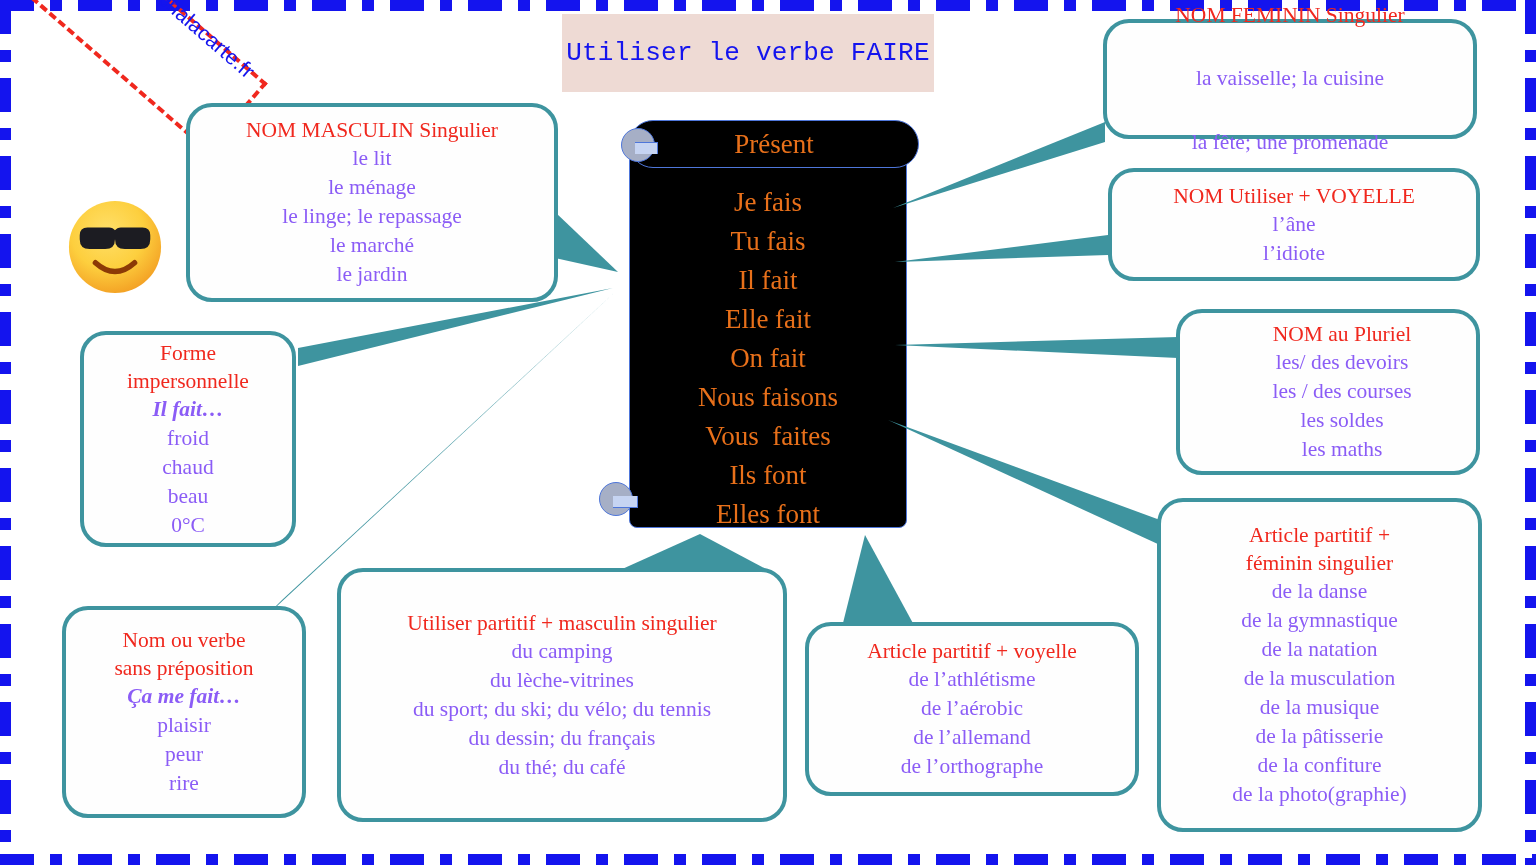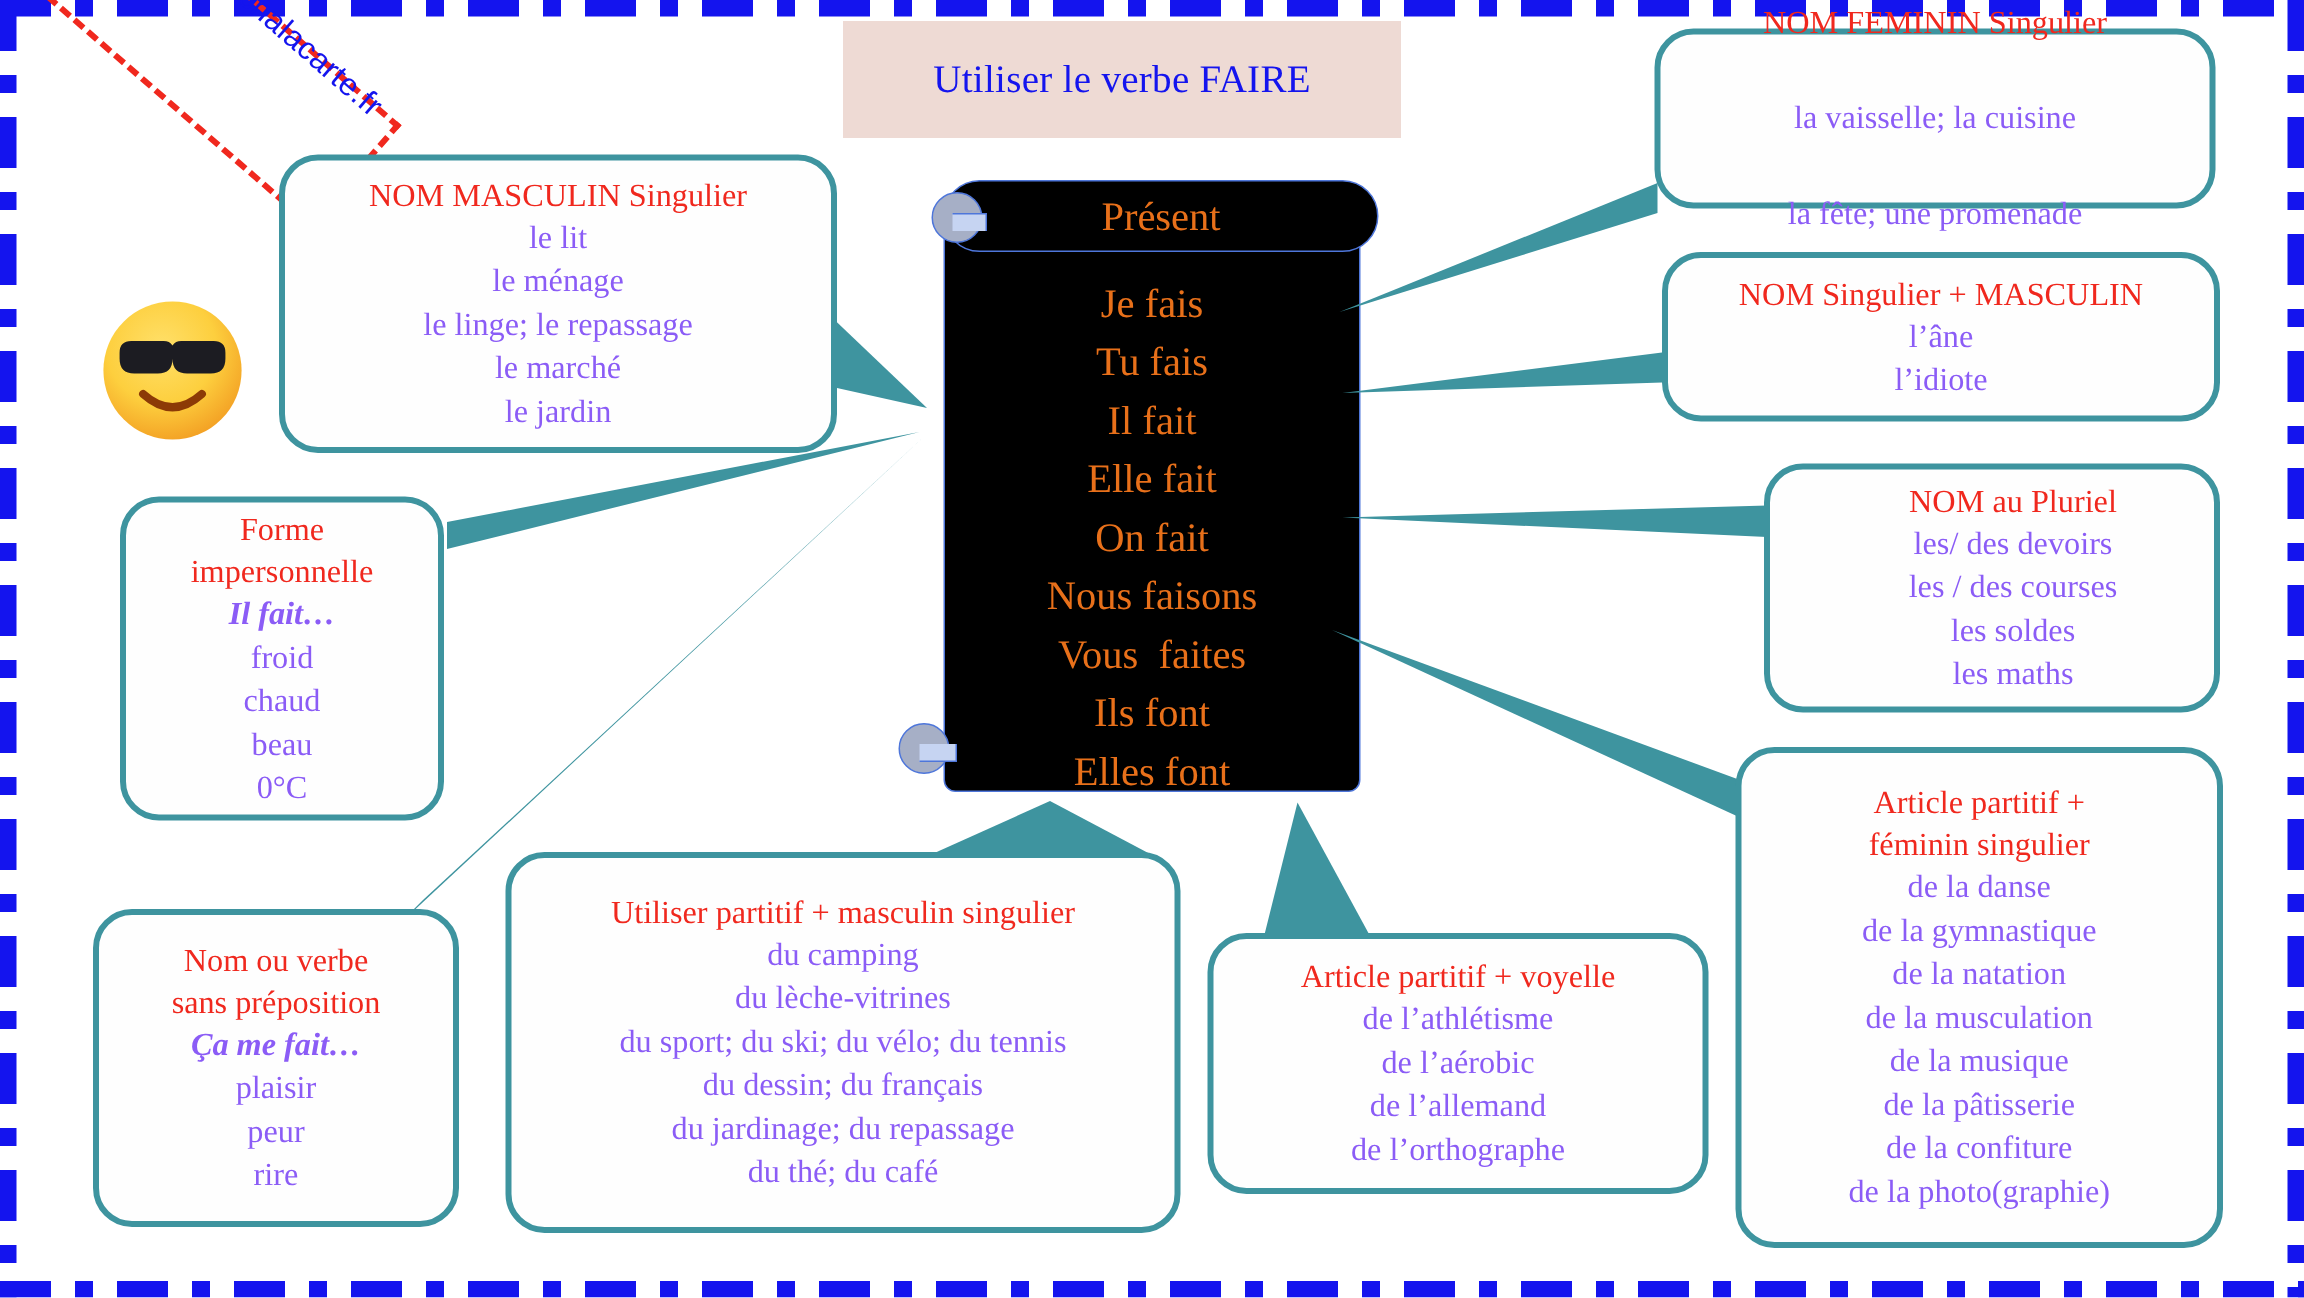--- a/index.html
+++ b/index.html
@@ -24,21 +24,21 @@
      box-sizing:border-box;}
   #wm-text{position:absolute;left:8px;top:-40px;width:330px;height:92px;
      transform:rotate(41deg);transform-origin:center center;
      display:flex;align-items:center;justify-content:center;
      color:#1414EE;font-family:"Liberation Sans",sans-serif;font-size:21px;
      letter-spacing:.3px;}
 
   
   #title-bar{position:absolute;left:562px;top:14px;width:372px;height:78px;
      background:#EEDAD4;display:flex;align-items:center;justify-content:center;}
-  #title-text{color:#1414EE;font-family:Liberation Serif, serif;
+  #title-text{color:#1414EE;font-family:Liberation Mono, monospace;
      font-size:26px;letter-spacing:.2px;}
 
   
   #scroll{position:absolute;left:617px;top:120px;width:302px;height:408px;}
   .scroll-head{position:absolute;left:12px;top:0;width:290px;height:48px;
      background:#000000;border:1.6px solid #4E76DA;border-radius:24px;
      box-sizing:border-box;display:flex;align-items:center;justify-content:center;}
   .scroll-head-label{color:#E8701A;font-size:27px;}
   .scroll-body{position:absolute;left:12px;top:36px;width:278px;height:372px;
      background:#000000;border:1.6px solid #4E76DA;box-sizing:border-box;
@@ -150,21 +150,21 @@
     <div class="citem">le jardin</div>
   </div>
 
   <div class="cbox" style="left:1103px;top:19px;width:374px;height:120px;gap:35px;">
     <div class="chead">NOM FEMININ Singulier</div>
     <div class="citem">la vaisselle; la cuisine</div>
     <div class="citem">la fête; une promenade</div>
   </div>
 
   <div class="cbox" style="left:1108px;top:168px;width:372px;height:113px;">
-    <div class="chead">NOM Singulier + MASCULIN</div>
+    <div class="chead">NOM Utiliser + VOYELLE</div>
     <div class="citem">l’âne</div>
     <div class="citem">l’idiote</div>
   </div>
 
   <div class="cbox" style="left:1176px;top:309px;width:304px;height:166px;padding-left:28px;">
     <div class="chead">NOM au Pluriel</div>
     <div class="citem">les/ des devoirs</div>
     <div class="citem">les / des courses</div>
     <div class="citem">les soldes</div>
     <div class="citem">les maths</div>
@@ -201,21 +201,20 @@
     <div class="citem">peur</div>
     <div class="citem">rire</div>
   </div>
 
   <div class="cbox" style="left:337px;top:568px;width:450px;height:254px;">
     <div class="chead">Utiliser partitif + masculin singulier</div>
     <div class="citem">du camping</div>
     <div class="citem">du lèche-vitrines</div>
     <div class="citem">du sport; du ski; du vélo; du tennis</div>
     <div class="citem">du dessin; du français</div>
-    <div class="citem">du jardinage; du repassage</div>
     <div class="citem">du thé; du café</div>
   </div>
 
   <div class="cbox" style="left:805px;top:622px;width:334px;height:174px;">
     <div class="chead">Article partitif + voyelle</div>
     <div class="citem">de l’athlétisme</div>
     <div class="citem">de l’aérobic</div>
     <div class="citem">de l’allemand</div>
     <div class="citem">de l’orthographe</div>
   </div>

